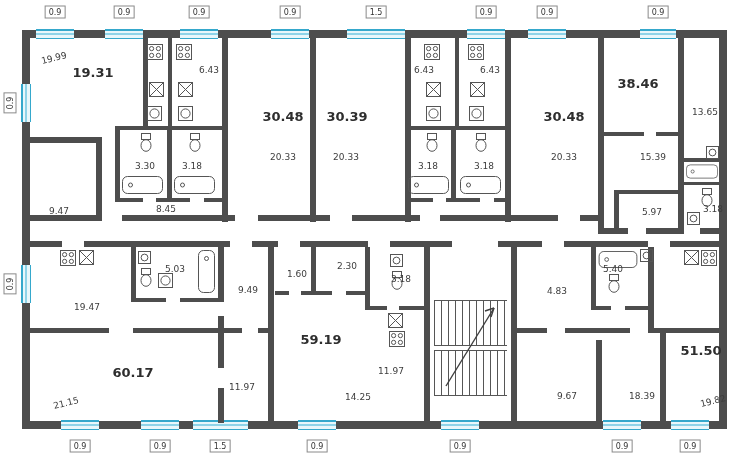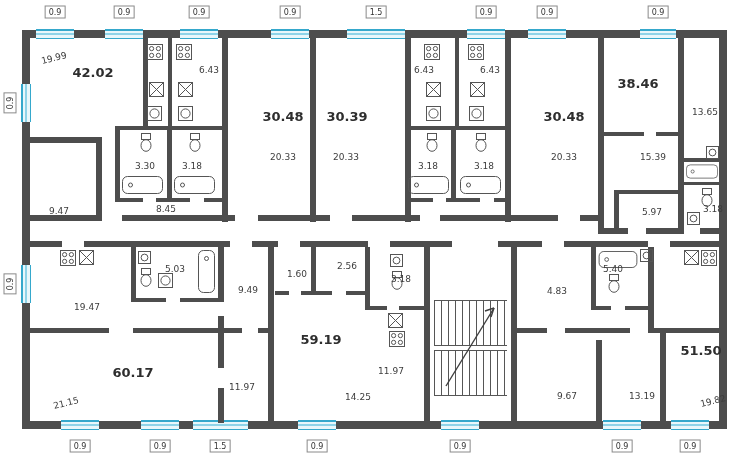--- a/index.html
+++ b/index.html
@@ -328,21 +328,21 @@
   <svg class="fx" style="left:640px;top:249px" width="13" height="13">
       <use href="#sym-basin"></use>
     </svg>
   <svg class="fx" style="left:687px;top:212px" width="13" height="13">
       <use href="#sym-basin"></use>
     </svg>
   <svg class="fx" style="left:706px;top:146px" width="13" height="13">
       <use href="#sym-basin"></use>
     </svg>
 
-  <span class="lbl big" style="left:93px;top:72px">42.02</span>
+  <span class="lbl big" style="left:93px;top:72px">19.31</span>
   <span class="lbl big" style="left:283px;top:116px">30.48</span>
   <span class="lbl big" style="left:347px;top:116px">30.39</span>
   <span class="lbl big" style="left:564px;top:116px">30.48</span>
   <span class="lbl big" style="left:638px;top:83px">38.46</span>
   <span class="lbl big" style="left:133px;top:372px">60.17</span>
   <span class="lbl big" style="left:321px;top:339px">59.19</span>
   <span class="lbl big" style="left:701px;top:350px">51.50</span>
 
   <span class="lbl tilt" style="left:54px;top:58px">19.99</span>
   <span class="lbl" style="left:209px;top:70px">6.43</span>
@@ -358,25 +358,25 @@
   <span class="lbl" style="left:428px;top:166px">3.18</span>
   <span class="lbl" style="left:484px;top:166px">3.18</span>
   <span class="lbl" style="left:59px;top:211px">9.47</span>
   <span class="lbl" style="left:166px;top:209px">8.45</span>
   <span class="lbl" style="left:652px;top:212px">5.97</span>
   <span class="lbl" style="left:713px;top:209px">3.18</span>
   <span class="lbl" style="left:87px;top:307px">19.47</span>
   <span class="lbl" style="left:175px;top:269px">5.03</span>
   <span class="lbl" style="left:248px;top:290px">9.49</span>
   <span class="lbl" style="left:297px;top:274px">1.60</span>
-  <span class="lbl" style="left:347px;top:266px">2.56</span>
+  <span class="lbl" style="left:347px;top:266px">2.30</span>
   <span class="lbl" style="left:401px;top:279px">3.18</span>
   <span class="lbl" style="left:557px;top:291px">4.83</span>
   <span class="lbl" style="left:613px;top:269px">5.40</span>
   <span class="lbl tilt" style="left:66px;top:403px">21.15</span>
   <span class="lbl" style="left:242px;top:387px">11.97</span>
   <span class="lbl" style="left:358px;top:397px">14.25</span>
   <span class="lbl" style="left:391px;top:371px">11.97</span>
   <span class="lbl" style="left:567px;top:396px">9.67</span>
-  <span class="lbl" style="left:642px;top:396px">13.19</span>
+  <span class="lbl" style="left:642px;top:396px">18.39</span>
   <span class="lbl tilt" style="left:713px;top:401px">19.82</span>
 
 </div>
 
 </body></html>

